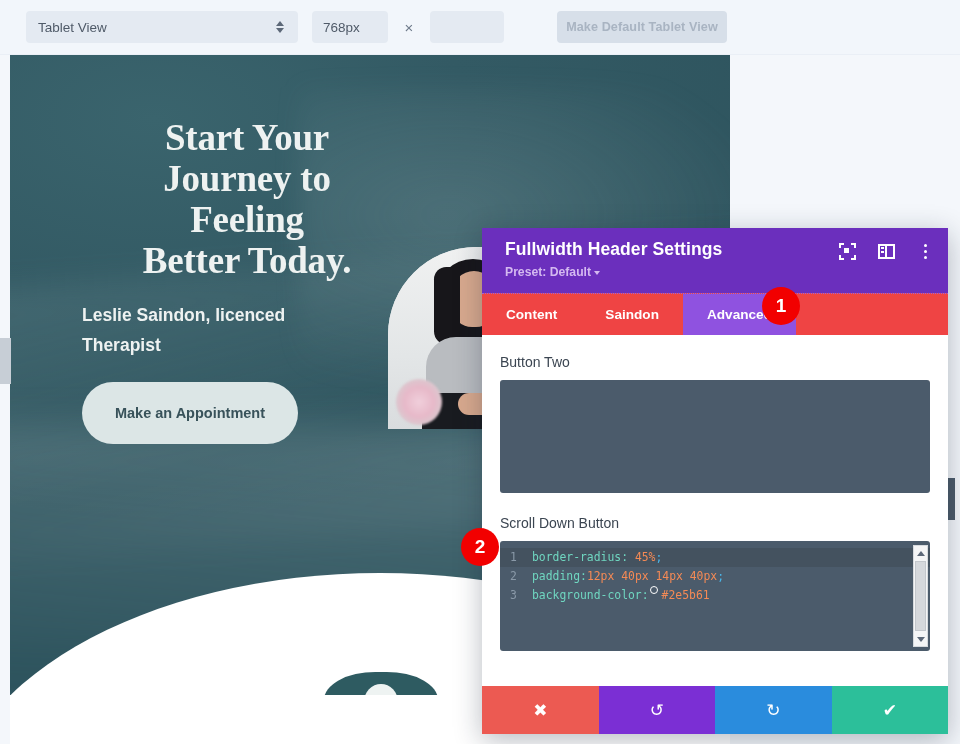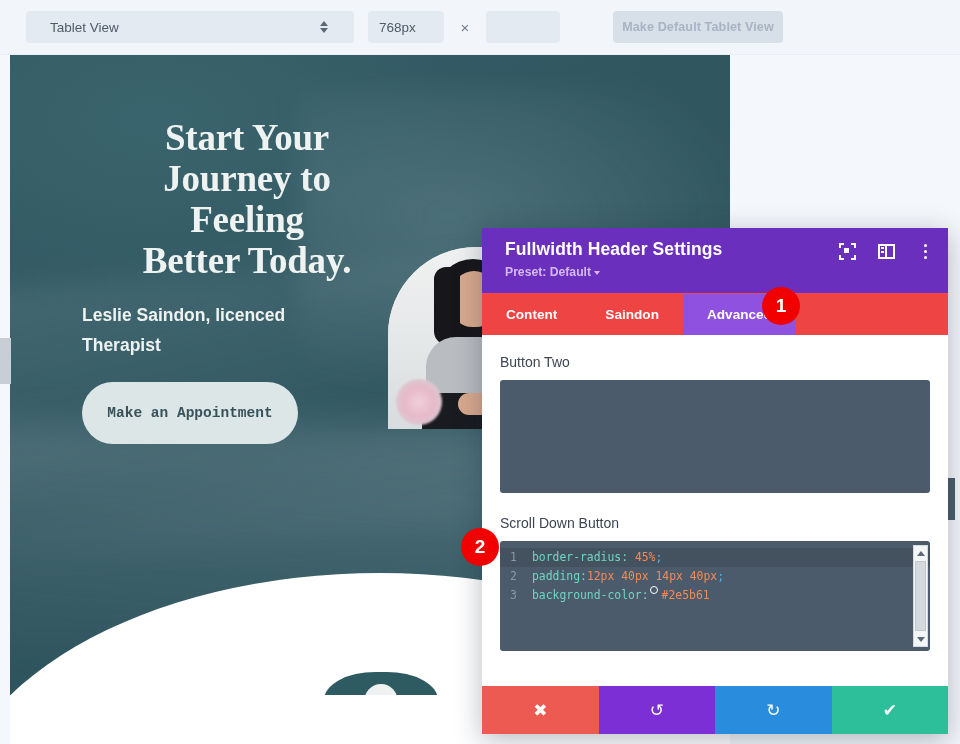--- a/index.html
+++ b/index.html
@@ -19,26 +19,26 @@
     top: 0; left: 0;
     width: 960px; height: 55px;
     background: #f2f6fb;
     display: flex;
     align-items: center;
     padding-left: 26px;
     gap: 14px;
     border-bottom: 1px solid #eaeff6;
   }
   .view-select {
-    width: 328px; height: 32px;
+    width: 272px; height: 32px;
     background: #e4eaf2;
     border-radius: 4px;
     display: flex;
     align-items: center;
-    padding: 0 24px;
+    padding: 0 12px;
     font-size: 13.5px;
     color: #4f5a68;
     position: relative;
   }
   .view-select .sel-label { flex: 1; }
   .spinner-arrows {
     display: flex; flex-direction: column;
     align-items: center; justify-content: center;
     gap: 2px; width: 12px;
   }
@@ -141,21 +141,20 @@
     width: 240px;
   }
   .appointment-btn {
     margin-top: 22px;
     width: 216px; height: 62px;
     background: #dce6e6;
     border-radius: 31px;
     display: flex; align-items: center; justify-content: center;
     font-size: 14.5px; font-weight: bold;
     color: #38525a;
-    font-family: Liberation Mono, monospace;
   }
 
   
   .photo-wrap {
     position: absolute;
     left: 378px; top: 192px;
     width: 278px; height: 182px;
     border-top-left-radius: 88px;
     overflow: hidden;
     background: #e9ecee;

